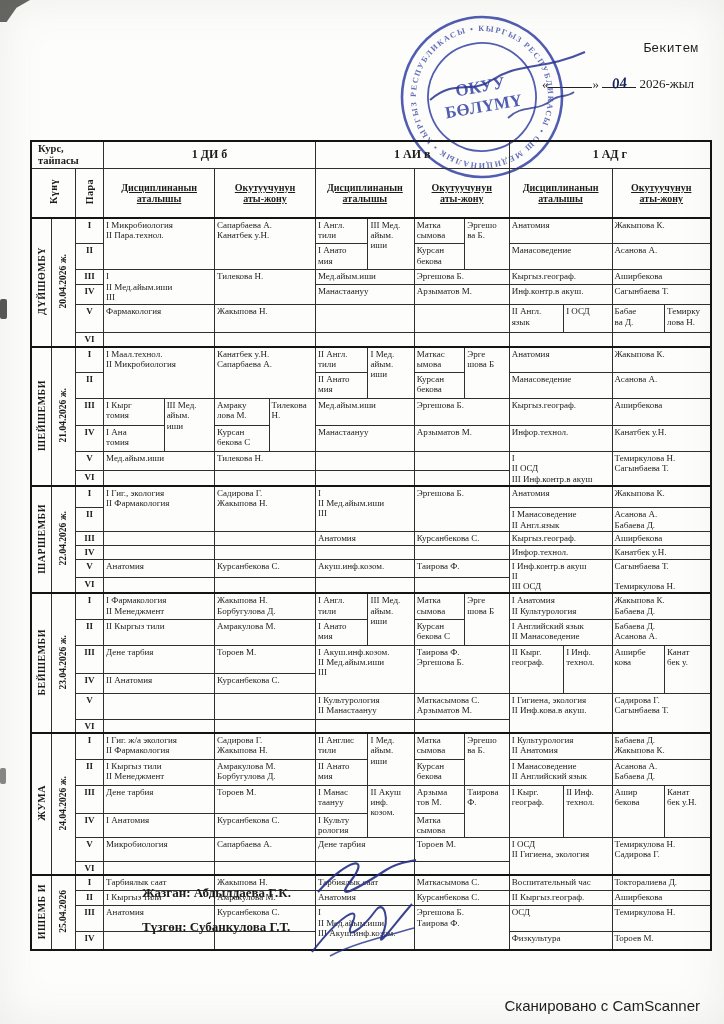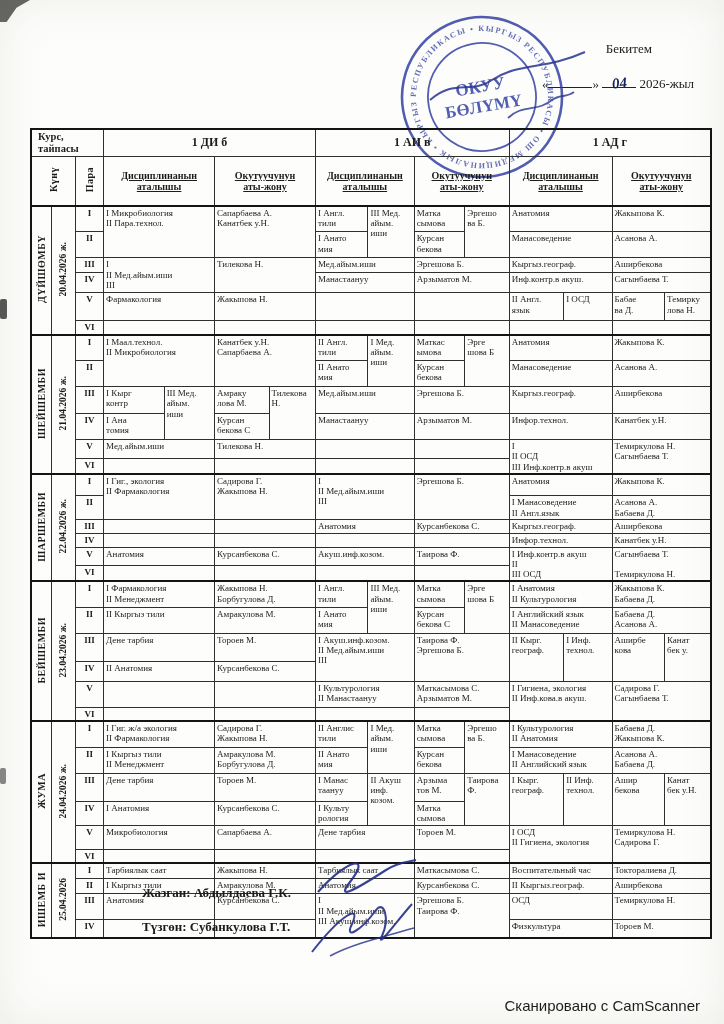--- a/index.html
+++ b/index.html
@@ -8,33 +8,33 @@
         box-shadow:inset 0 0 45px rgba(90,85,75,.10);}
   
   .corner-mark{position:absolute;left:0;top:0;width:30px;height:22px;
         background:#4a4a48;clip-path:polygon(0 0,100% 0,55% 35%,22% 100%,0 100%);opacity:.85;}
   .edge-smudge1{position:absolute;left:0;top:299px;width:7px;height:20px;background:#2e2e2c;border-radius:2px;opacity:.8;}
   .edge-smudge2{position:absolute;left:0;top:768px;width:6px;height:16px;background:#3a3a38;border-radius:2px;opacity:.6;}
 
   
   .approval{position:absolute;top:40px;right:26px;width:420px;text-align:right;
         font-size:13px;line-height:1.45;}
-  .approval .l1{margin-right:46px;}
+  .approval .l1{font-family:Liberation Mono, monospace;}
   .approval .l3{margin-right:10px;}
   .dateline{margin-top:16px;margin-right:4px;font-size:13px;}
   .blank{display:inline-block;border-bottom:1px solid #222;height:12px;vertical-align:baseline;}
   .blank.w1{width:44px;} .blank.w2{width:34px;text-align:center;}
   .hand{font-style:italic;font-weight:bold;color:#17225c;display:inline-block;transform:rotate(-6deg);font-size:15px;line-height:0;}
 
   
   .stamp{position:absolute;left:386px;top:4px;opacity:.82;pointer-events:none;}
   .sig-overlay{position:absolute;left:0;top:0;pointer-events:none;}
 
   
-  .sched-wrap{position:absolute;left:30px;top:128px;}
+  .sched-wrap{position:absolute;left:30px;top:140px;}
   table.sched{border-collapse:collapse;table-layout:fixed;width:682px;border:2px solid #141414;}
   table.sched th,table.sched td{border:1px solid #2f2f2d;padding:1px 2px;vertical-align:top;
         font-size:9px;line-height:1.14;white-space:pre-line;overflow:hidden;word-wrap:break-word;}
   table.sched thead th{vertical-align:middle;text-align:center;font-weight:bold;white-space:pre-line;}
   tr.h1 th{font-size:12px;height:20px;}
   tr.h1 th.corner{text-align:left;padding-left:6px;font-size:10.5px;}
   tr.h2 th{font-size:10px;height:46px;text-decoration:underline;}
   td.para{text-align:center;font-weight:bold;font-size:10.5px;font-family:"Liberation Serif",serif;}
   .vertcell{text-align:center;vertical-align:middle !important;}
   .vtext{display:inline-block;writing-mode:vertical-rl;transform:rotate(180deg);
@@ -225,21 +225,21 @@
             <td>II Анато
 мия</td>
             <td>Курсан
 бекова</td>
             <td colspan="2">Манасоведение</td>
             <td colspan="2">Асанова А.</td>
           </tr>
           <tr style="height: 27px;">
             <td class="para">III</td>
             <td>I Кырг
-контр</td>
+томия</td>
             <td rowspan="2">III Мед.
 айым.
 иши</td>
             <td>Амраку
 лова М.</td>
             <td rowspan="2">Тилекова
 Н.</td>
             <td colspan="2">Мед.айым.иши</td>
             <td colspan="2">Эргешова Б.</td>
             <td colspan="2">Кыргыз.географ.</td>

